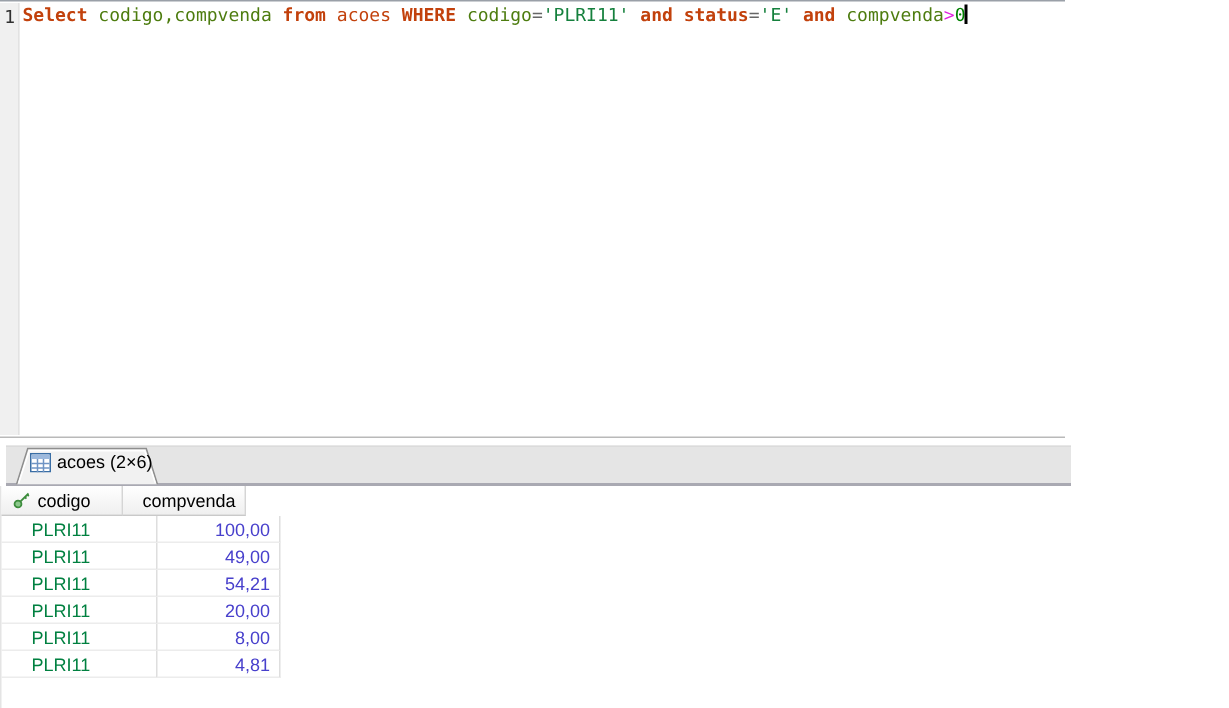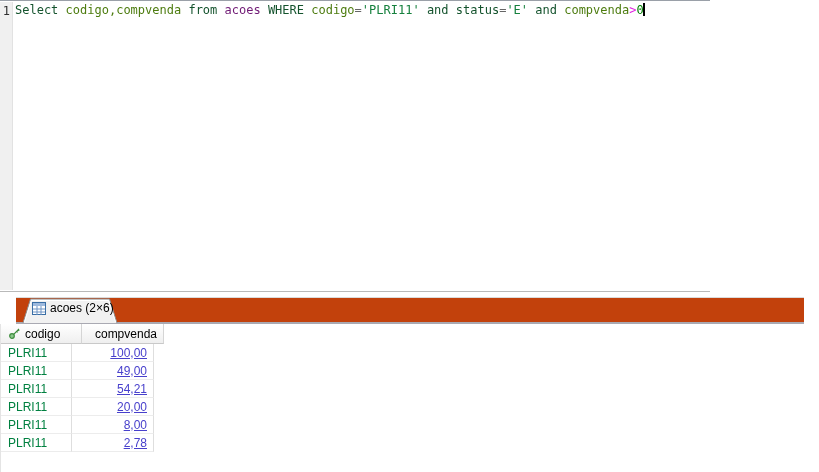--- a/index.html
+++ b/index.html
@@ -8,51 +8,51 @@
 
   
   .editor{position:absolute;left:0;top:0;width:710px;height:292px;background:#ffffff;
           border-top:1px solid #9aa0a8;border-bottom:1px solid #b9b9b9;box-sizing:border-box;}
   .gutter{position:absolute;left:0;top:1px;bottom:1px;width:12px;background:#f0f0f0;
           border-right:1px solid #e2e2e2;}
   .line-number{position:absolute;top:2px;right:2px;font-family:"DejaVu Sans Mono",monospace;
           font-size:12px;line-height:15px;color:#303030;}
   .code-line{position:absolute;left:15px;top:2px;right:0;font-family:"DejaVu Sans Mono",monospace;
           font-size:12px;line-height:15px;white-space:pre;}
-  .c-kw{color:#14532d;font-weight:normal;}
+  .c-kw{color:#c2410c;font-weight:bold;}
   .c-id{color:#4d7c0f;}
-  .c-tbl{color:#701a75;}
+  .c-tbl{color:#c2410c;}
   .c-str{color:#15803d;}
   .c-num{color:#008000;}
   .c-op{color:#666666;}
   .c-opm{color:#e020e0;}
   .caret{display:inline-block;width:2px;height:13px;background:#000000;vertical-align:-2px;margin-left:-1px;}
 
   
-  .tabbar{position:absolute;left:16px;top:297px;width:788px;height:27px;background:#c2410c;
+  .tabbar{position:absolute;left:4px;top:297px;width:710px;height:27px;background:#e5e5e5;
           border-top:1px solid #dbdbdb;box-sizing:border-box;}
   .tabbar-bottomline{position:absolute;left:0;bottom:0;width:100%;height:2px;background:#a9a9b2;}
   .tab{position:absolute;left:6px;bottom:1px;width:96px;height:25px;}
   .tab svg.tab-shape{position:absolute;left:0;top:0;}
   .tab-content{position:absolute;left:10px;top:3px;display:flex;align-items:center;gap:4px;}
   .tab-label{font-size:12px;color:#000000;white-space:pre;}
 
   .grid{position:absolute;left:0;top:324px;width:710px;height:148px;background:#ffffff;
         border-left:1px solid #e4e4e4;box-sizing:border-box;}
   .grid-header{display:flex;height:20px;}
   .gh-cell{box-sizing:border-box;height:20px;background:linear-gradient(#ffffff,#efefef);
         border-right:1px solid #d5d5d5;border-bottom:1px solid #c9c9c9;
         font-size:12px;color:#000000;display:flex;align-items:center;}
   .gh-codigo{width:81px;padding-left:7px;gap:4px;}
   .gh-compvenda{width:82px;justify-content:flex-end;padding-right:6px;}
   .grid-row{display:flex;height:18px;}
   .gc{box-sizing:border-box;height:18px;border-right:1px solid #dedede;border-bottom:1px solid #ececec;
         font-size:12px;display:flex;align-items:center;}
-  .gc-codigo{width:71px;padding-left:7px;color:#008040;}
-  .gc-compvenda{width:82px;justify-content:flex-end;padding-right:6px;color:#4840cc;text-decoration:underline;}
+  .gc-codigo{width:104px;padding-left:20px;color:#008040;}
+  .gc-compvenda{width:82px;justify-content:flex-end;padding-right:6px;color:#4840cc;}
 </style>
 </head>
 <body>
 
 <div class="app">
 
   <div class="editor">
     <div class="gutter">
       <div class="line-number">1</div>
     </div>
@@ -112,17 +112,17 @@
     <div class="grid-row">
       <div class="gc gc-codigo">PLRI11</div>
       <div class="gc gc-compvenda">20,00</div>
     </div>
     <div class="grid-row">
       <div class="gc gc-codigo">PLRI11</div>
       <div class="gc gc-compvenda">8,00</div>
     </div>
     <div class="grid-row">
       <div class="gc gc-codigo">PLRI11</div>
-      <div class="gc gc-compvenda">2,78</div>
+      <div class="gc gc-compvenda">4,81</div>
     </div>
   </div>
 
 </div>
 
 </body></html>

